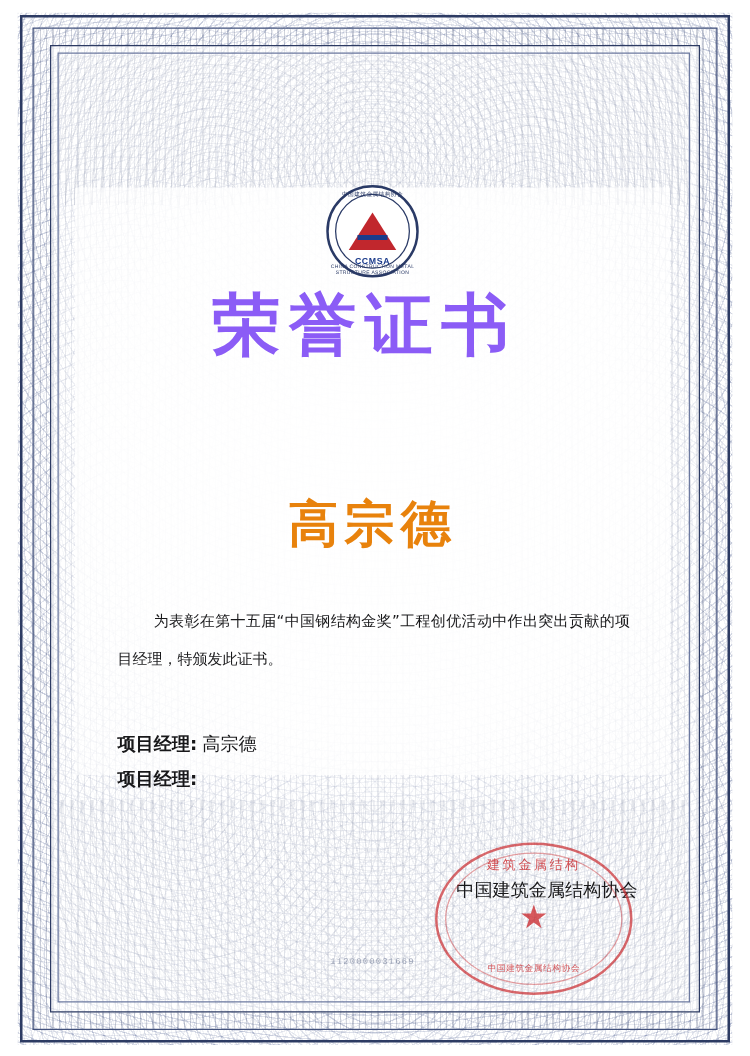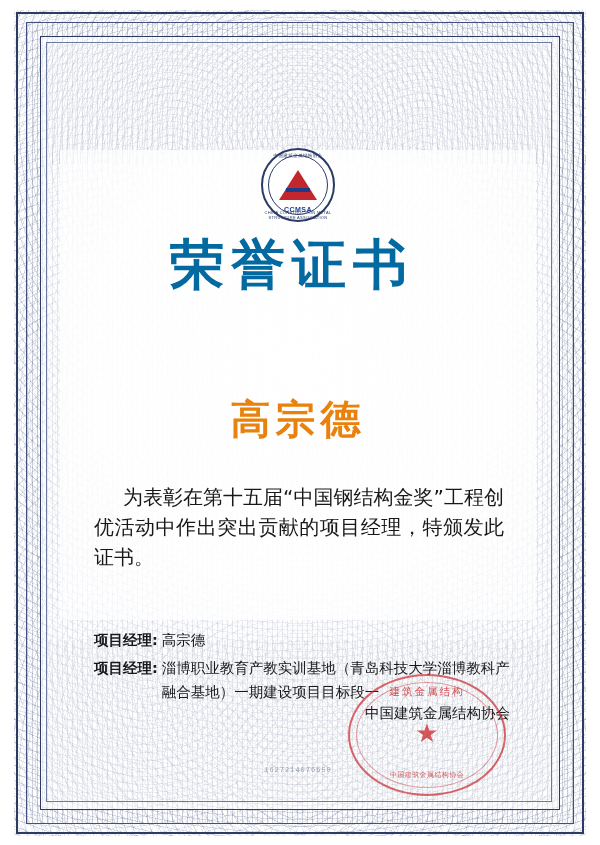--- a/index.html
+++ b/index.html
@@ -156,25 +156,25 @@
     font-family: "Liberation Sans", sans-serif;
   }
   .emblem-arc-top { top: 5px; }
   .emblem-arc-bottom { bottom: 2px; font-size: 4px; }
 
   
   .title-cn {
     position: absolute;
     top: 194px; left: 0; right: 12px;
     text-align: center;
-    font-family: Liberation Serif, serif;
+    font-family: Liberation Mono, monospace;
     font-size: 54px;
     font-weight: bold;
     letter-spacing: 7px;
-    color: #0369a1;
+    color: #8b5cf6;
     line-height: 1;
   }
   .title-en {
     position: absolute;
     top: 272px; left: 0; right: 0;
     text-align: center;
     font-family: "Liberation Sans", sans-serif;
     font-size: 22px;
     font-weight: bold;
     letter-spacing: 1.2px;
@@ -191,37 +191,36 @@
     letter-spacing: 5px;
     color: #e8820c;
   }
 
   .body-text {
     position: absolute;
     top: 438px;
     left: 34px;
     width: 410px;
     font-family: "DejaVu Sans", sans-serif;
-    font-size: 20px;
+    font-size: 12px;
     line-height: 30px;
     color: #18181a;
     text-align: justify;
     text-indent: 29px;
   }
 
   .fields {
     position: absolute;
     top: 540px;
     left: 34px;
     width: 420px;
     font-family: "DejaVu Sans", sans-serif;
     font-size: 14.5px;
     color: #18181a;
     line-height: 24px;
-    margin-top: 44px;
   }
   .field-row {
     display: flex;
     align-items: flex-start;
     margin-bottom: 4px;
   }
   .field-label {
     flex: 0 0 auto;
     font-weight: bold;
     white-space: nowrap;
@@ -351,35 +350,34 @@
 
     <div class="body-text">为表彰在第十五届“中国钢结构金奖”工程创优活动中作出突出贡献的项目经理，特颁发此证书。</div>
 
     <div class="fields">
       <div class="field-row">
         <span class="field-label">项目经理:</span>
         <span class="field-value">高宗德</span>
       </div>
       <div class="field-row">
         <span class="field-label">项目经理:</span>
-        <span class="field-value">淄博职业教育产教实训基地（青岛科技大学淄博教科产融合基地）一期建设项目目标段一</span>
       </div>
     </div>
 
     <div class="signature">
       <div>中国建筑金属结构协会</div>
     </div>
 
     <div class="seal">
       <div class="seal-ring2"></div>
       <div class="seal-arc">建筑金属结构</div>
       <div class="seal-star">★</div>
       <div class="seal-sub">中国建筑金属结构协会</div>
     </div>
 
-    <div class="serial">1627214076650</div>
+    <div class="serial">1120000031669</div>
   </div>
 
   <div class="page-edge-left"></div>
   <div class="page-edge-right"></div>
   <div class="page-edge-top"></div>
   <div class="page-edge-bottom"></div>
 </div>
 
 </body></html>

